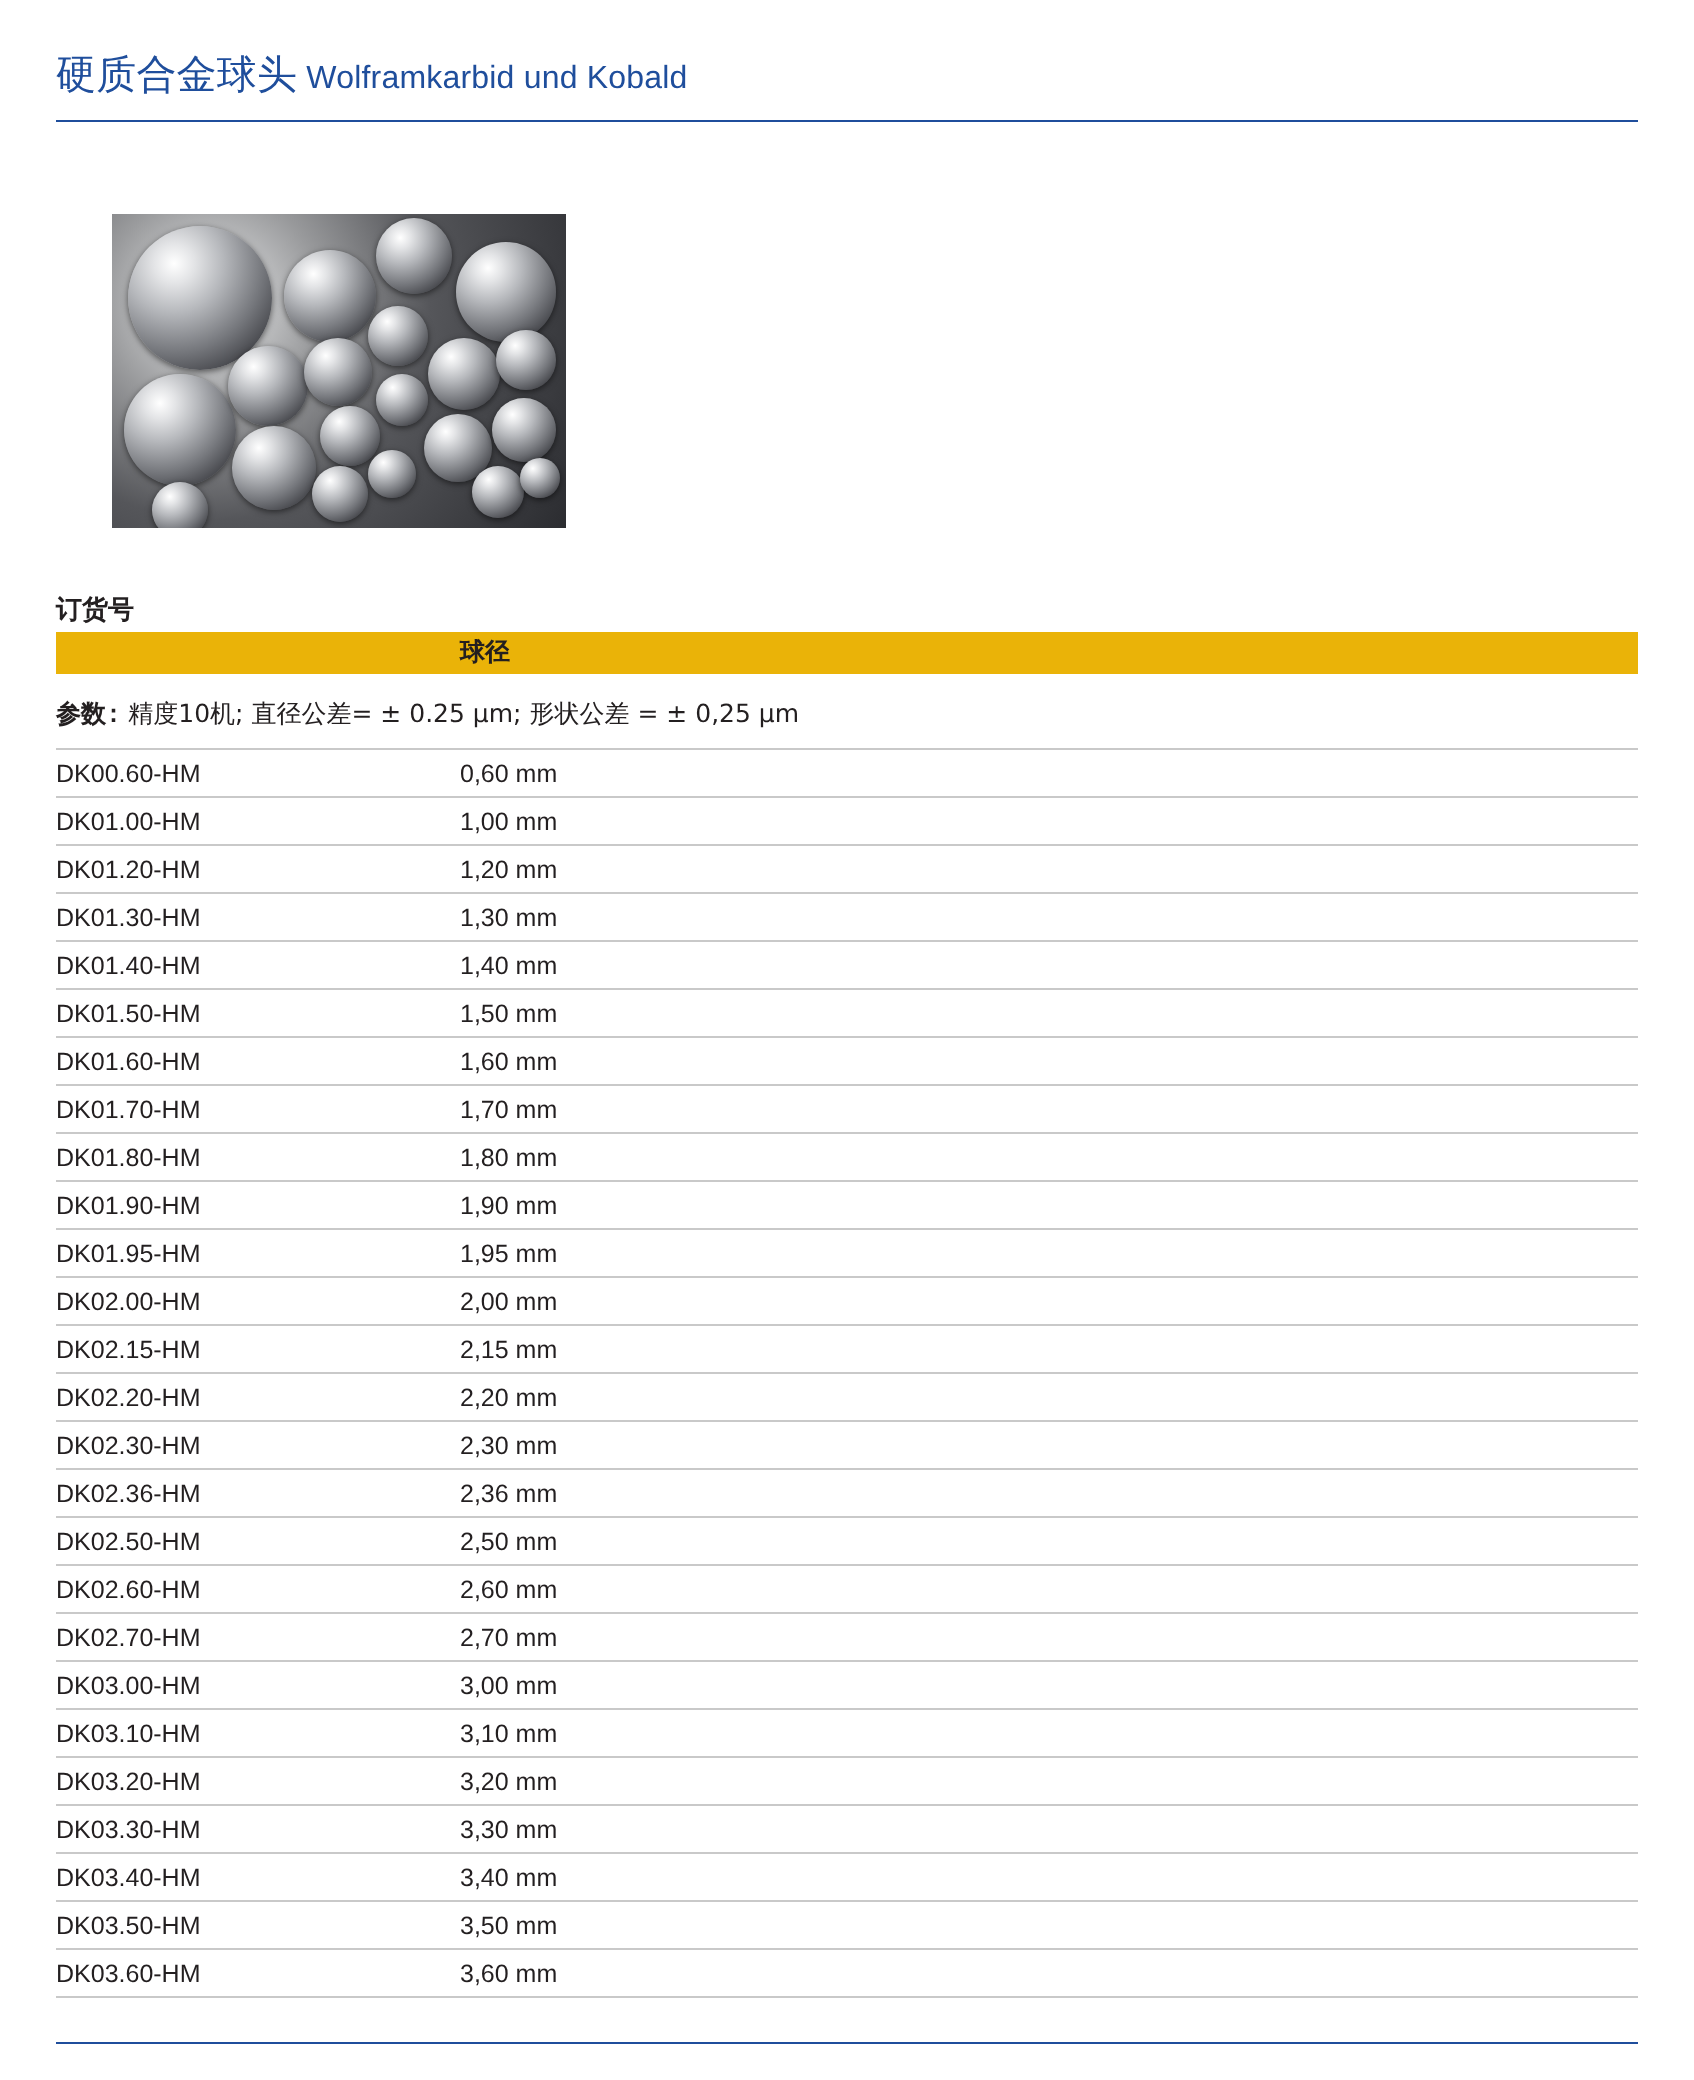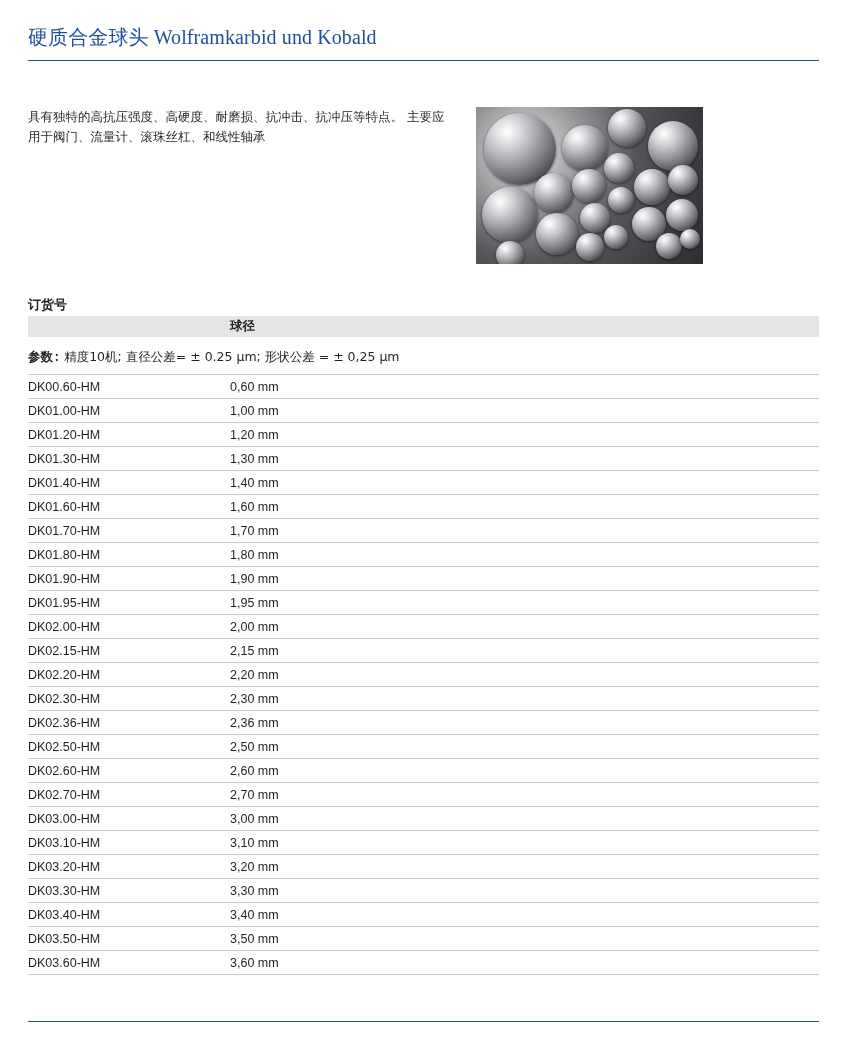--- a/index.html
+++ b/index.html
@@ -32,22 +32,22 @@
     color: #1f4e9c;
     font-weight: 400;
     white-space: nowrap;
     letter-spacing: 0.1px;
   }
   .title .zh {
     font-family: "DejaVu Sans", sans-serif;
     font-size: 20px;
   }
   .title .de {
-    font-family: Liberation Serif, serif;
-    font-size: 20px;
+    font-family: Liberation Sans, sans-serif;
+    font-size: 16px;
   }
   .title-rule {
     margin-top: 9px;
     border-bottom: 1.5px solid #1f4e9c;
     width: 100%;
   }
 
   
   .intro-wrap {
     display: flex;
@@ -94,21 +94,21 @@
     margin-top: 14px;
     display: flex;
     align-items: center;
     font-weight: bold;
     font-family: "DejaVu Sans", sans-serif;
     font-size: 13px;
   }
   .order-head .col1 { width: 190px; }
   .grayband {
     margin-top: 2px;
-    background: #e5e5e5;
+    background: #eab308;
     height: 21px;
     display: flex;
     align-items: center;
     font-weight: bold;
     font-family: "DejaVu Sans", sans-serif;
     font-size: 12.5px;
   }
   .grayband .col1 { width: 202px; }
 
   .params {
@@ -159,23 +159,20 @@
 <div class="page">
 
   <div class="header">
     <div class="title">
       <span class="zh">硬质合金球头</span><span class="de"> Wolframkarbid und Kobald</span>
     </div>
     <div class="title-rule"></div>
   </div>
 
   <div class="intro-wrap">
-    <div class="intro-text">
-      <p>具有独特的高抗压强度、高硬度、耐磨损、抗冲击、抗冲压等特点。   主要应用于阀门、流量计、滚珠丝杠、和线性轴承</p>
-    </div>
     <div class="photo">
       <div class="bgrad"></div>
       <div class="ball" style="left:8px;  top:6px;   width:72px; height:72px;"></div>
       <div class="ball" style="left:86px; top:18px;  width:46px; height:46px;"></div>
       <div class="ball" style="left:132px;top:2px;   width:38px; height:38px;"></div>
       <div class="ball" style="left:172px;top:14px;  width:50px; height:50px;"></div>
       <div class="ball" style="left:6px;  top:80px;  width:56px; height:56px;"></div>
       <div class="ball" style="left:58px; top:66px;  width:40px; height:40px;"></div>
       <div class="ball" style="left:96px; top:62px;  width:34px; height:34px;"></div>
       <div class="ball" style="left:128px;top:46px;  width:30px; height:30px;"></div>
@@ -223,20 +220,24 @@
         </tr>
       <tr>
           <td class="c1">DK01.30-HM</td>
           <td class="c2">1,30 mm</td>
         </tr>
       <tr>
           <td class="c1">DK01.40-HM</td>
           <td class="c2">1,40 mm</td>
         </tr>
       <tr>
+          <td class="c1">DK01.50-HM</td>
+          <td class="c2">1,50 mm</td>
+        </tr>
+      <tr>
           <td class="c1">DK01.60-HM</td>
           <td class="c2">1,60 mm</td>
         </tr>
       <tr>
           <td class="c1">DK01.70-HM</td>
           <td class="c2">1,70 mm</td>
         </tr>
       <tr>
           <td class="c1">DK01.80-HM</td>
           <td class="c2">1,80 mm</td>

